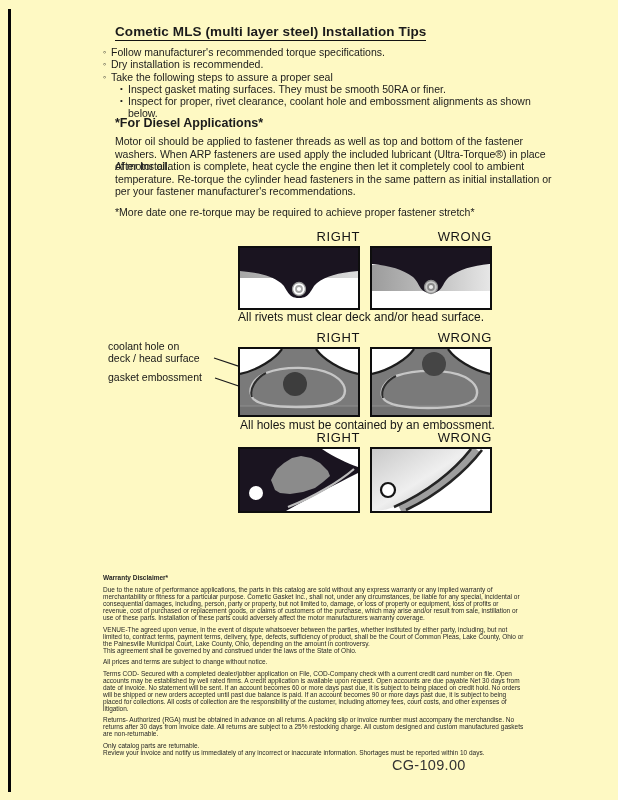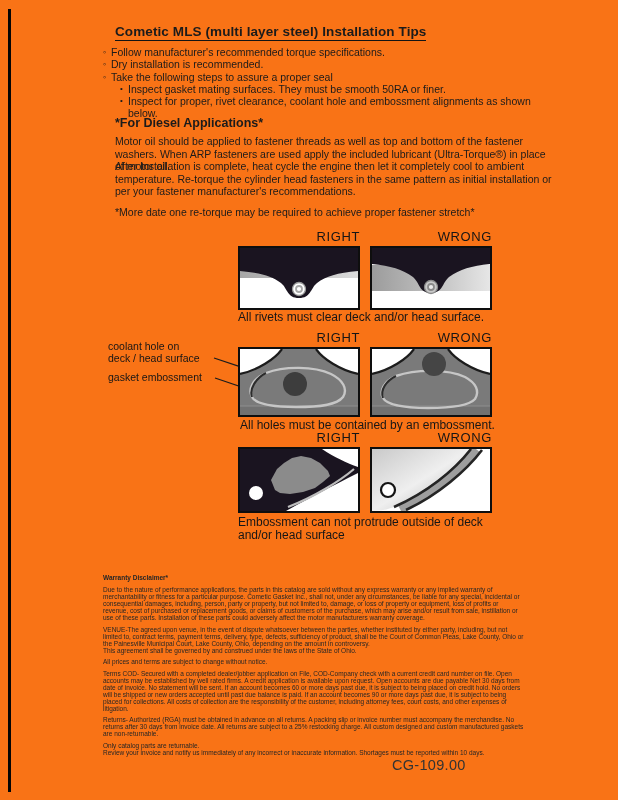--- a/index.html
+++ b/index.html
@@ -1,17 +1,17 @@
 <!DOCTYPE html>
 <html><head>
 <meta charset="utf-8">
 <style>
   html,body{margin:0;padding:0;background:#ffffff;}
   .page{
-    position:relative;width:618px;height:800px;background:#f97316;overflow:hidden;
+    position:relative;width:618px;height:800px;background:#fef9c3;overflow:hidden;
     font-family:"Liberation Sans", sans-serif;color:#1b1b1b;
   }
   .left-rule{position:absolute;left:8px;top:9px;width:3px;height:783px;background:#050505;}
   .title{
     position:absolute;left:115px;top:24px;font-size:13.5px;font-weight:bold;
     border-bottom:1.8px solid #141414;padding-bottom:1px;letter-spacing:.1px;
   }
   .bullets{position:absolute;left:103px;top:46px;width:450px;font-size:10.5px;line-height:12.3px;}
   .b-row{display:flex;}
   .b-row .marker{width:8px;flex:0 0 8px;font-size:9px;}
@@ -182,24 +182,20 @@
       </defs>
       <rect x="0" y="0" width="118" height="62" fill="#ffffff"></rect>
       <path d="M0,0 H99 C82,22 54,44 22,58 C14,61 7,62 0,62 Z" fill="url(#g3)"></path>
       <path d="M104,0 C88,21 60,44 28,60" stroke="#9e9e9e" stroke-width="9" fill="none"></path>
       <path d="M99,0 C82,22 54,44 22,58" stroke="#242424" stroke-width="2.6" fill="none"></path>
       <path d="M110,1 C94,22 66,46 34,61" stroke="#242424" stroke-width="2.6" fill="none"></path>
       <circle cx="16" cy="41" r="7" fill="#ffffff" stroke="#141414" stroke-width="2.2"></circle>
     </svg>
   </div>
 
-  <div class="caption" style="left:238px;top:516px;width:280px;">
-    <div>Embossment can not protrude outside of deck</div>
-    <div>and/or head surface</div>
-  </div>
 
   <div class="warranty">
     <div class="wh">Warranty Disclaimer*</div>
     <p>Due to the nature of performance applications, the parts in this catalog are sold without any express warranty or any implied warranty of merchantability or fitness for a particular purpose.  Cometic Gasket Inc., shall not, under any circumstances, be liable for any special, incidental or consequential damages, including, person, party or property, but not limited to, damage, or loss of property or equipment, loss of profits or revenue, cost of purchased or replacement goods, or claims of customers of the purchase, which may arise and/or result from sale, instillation or use of these parts.  Installation of these parts could adversely affect the motor manufacturers warranty coverage.</p>
     <p class="tight">VENUE-The agreed upon venue, in the event of dispute whatsoever between the parties, whether instituted by either party, including, but not limited to, contract terms, payment terms, delivery, type, defects, sufficiency of product, shall be the Court of Common Pleas, Lake County, Ohio or the Painesville Municipal Court, Lake County, Ohio, depending on the amount in controversy.</p>
     <p>This agreement shall be governed by and construed under the laws of the State of Ohio.</p>
     <p>All prices and terms are subject to change without notice.</p>
     <p>Terms COD- Secured with a completed dealer/jobber application on File, COD-Company check with a current credit card number on file.  Open accounts may be established by well rated firms.  A credit application is available upon request.  Open accounts are due payable Net 30 days from date of invoice.  No statement will be sent.  If an account becomes 60 or more days past due, it is subject to being placed on credit hold.  No orders will be shipped or new orders accepted until past due balance is paid.  If an account becomes 90 or more days past due, it is subject to being placed for collections.  All costs of collection are the responsibility of the customer, including attorney fees, court costs, and other expenses of litigation.</p>
     <p>Returns- Authorized (RGA) must be obtained in advance on all returns.  A packing slip or invoice number must accompany the merchandise.  No returns after 30 days from invoice date.  All returns are subject to a 25% restocking charge.  All custom designed and custom manufactured gaskets are non-returnable.</p>
     <p class="tight">Only catalog parts are returnable.</p>

